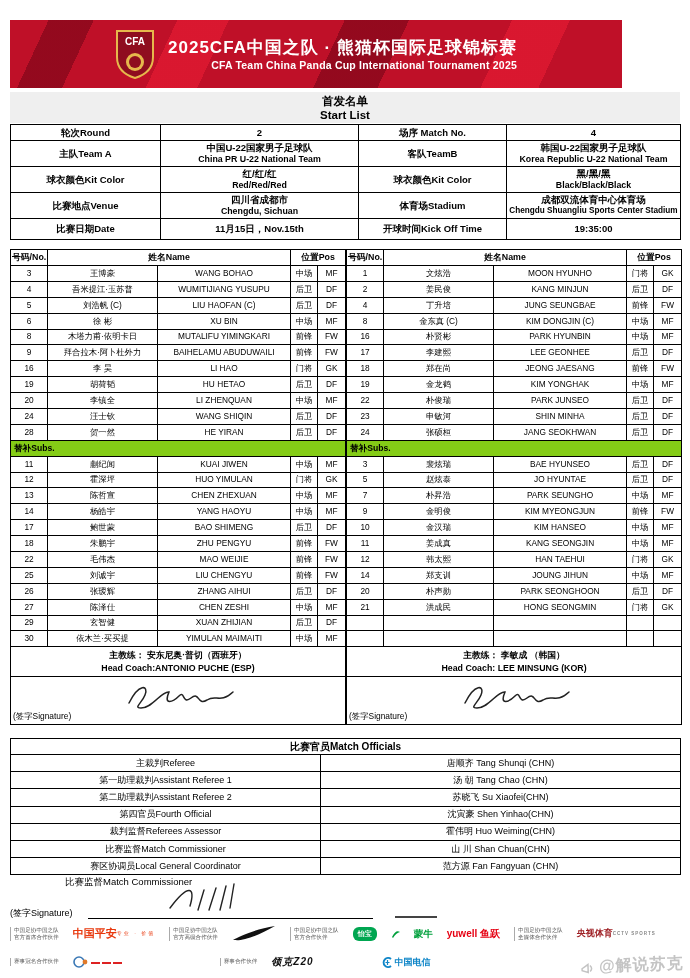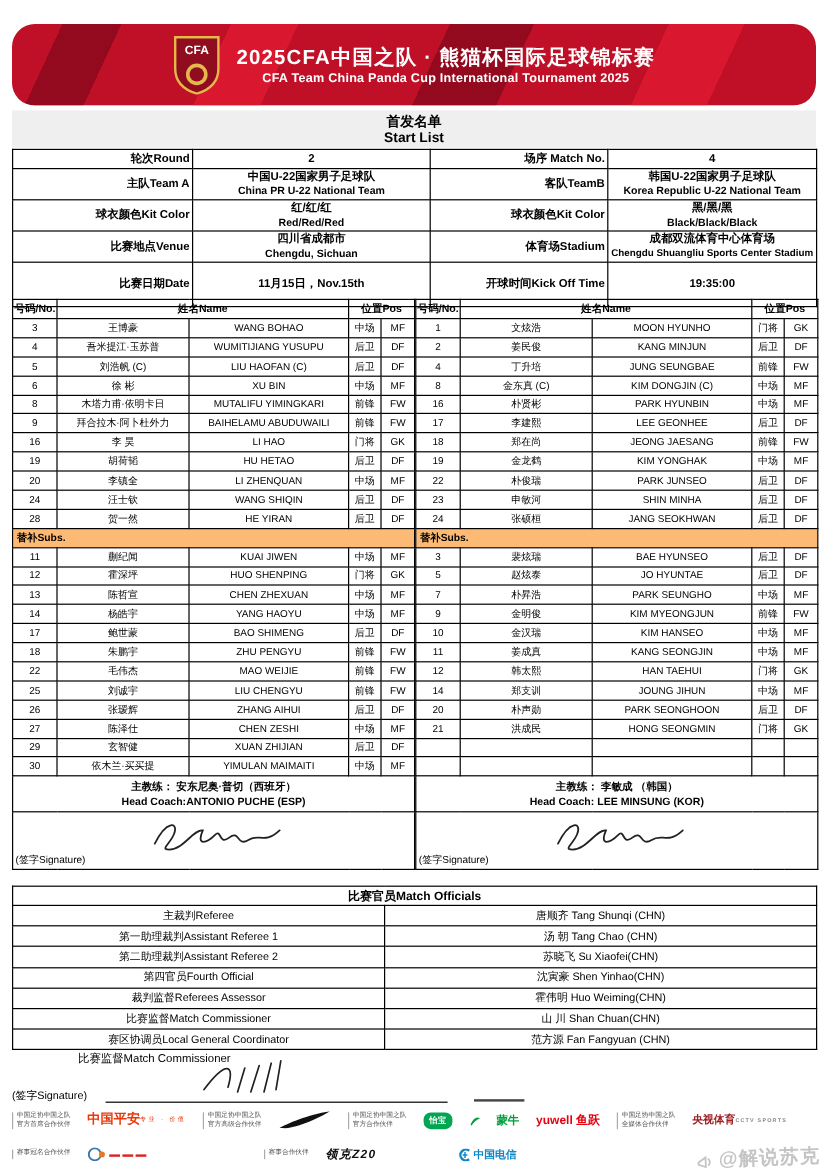--- a/index.html
+++ b/index.html
@@ -1,52 +1,52 @@
 <!DOCTYPE html>
 <html><head>
 <meta charset="utf-8">
 <style>
   html,body{margin:0;padding:0;}
   body{width:690px;height:978px;background:#fff;font-family:"Liberation Sans","DejaVu Sans",sans-serif;color:#000;}
   .page{position:relative;width:690px;height:978px;overflow:hidden;background:#fff;}
 
   
-  .banner{position:absolute;left:10px;top:20px;width:670px;height:68px;
+  .banner{position:absolute;left:10px;top:20px;width:612px;height:68px;
     background:
       linear-gradient(115deg, rgba(0,0,0,0) 0 6%, rgba(140,8,28,.85) 6% 13%, rgba(0,0,0,0) 13% 26%,
         rgba(220,24,48,.9) 26% 34%, rgba(0,0,0,0) 34% 52%, rgba(140,8,28,.85) 52% 62%,
         rgba(0,0,0,0) 62% 78%, rgba(220,24,48,.9) 78% 87%, rgba(0,0,0,0) 87%),
       #bf1028;
-    display:flex;align-items:center;justify-content:center;gap:13px;border-radius:19px;}
+    display:flex;align-items:center;justify-content:center;gap:13px;}
   .badge{width:40px;height:50px;flex:0 0 auto;}
-  .b-titles{color:#fff;text-align:center;}
+  .b-titles{color:#fff;text-align:right;}
   .b-cn{font-size:17px;font-weight:bold;letter-spacing:1px;line-height:1.25;}
   .b-en{font-size:10.5px;font-weight:bold;letter-spacing:.2px;}
 
   .startbar{position:absolute;left:10px;top:92px;width:670px;height:31px;background:#efefef;
     text-align:center;font-weight:bold;}
   .startbar .cn{font-size:11.5px;padding-top:2px;}
   .startbar .en{font-size:11.5px;}
 
   
   table{border-collapse:collapse;}
   .info{position:absolute;left:10px;top:124px;width:670px;table-layout:fixed;}
   .info td{border:1px solid #000;text-align:center;font-weight:bold;font-size:9.5px;line-height:1.25;padding:1px 2px;overflow:hidden;}
-  .info .lab{font-size:9.5px;text-align:right;}
+  .info .lab{font-size:9.5px;}
   .info .v-en{font-size:8.8px;}
   .info .sm{font-size:8.2px;}
-  .r1{height:16px;} .r2{height:26px;} .r5{height:37px;}
+  .r1{height:16px;} .r2{height:26px;} .r5{height:21px;}
 
   
   .squads{position:absolute;left:10px;top:249px;width:574px;display:flex;}
   .squad{width:335px;table-layout:fixed;}
   .squad td,.squad th{border:1px solid #000;font-size:8.3px;height:14.9px;padding:0 1px;text-align:center;
     white-space:nowrap;overflow:hidden;font-weight:normal;line-height:1.1;}
   .squad thead th{font-weight:bold;font-size:8.8px;height:15px;}
-  .subsband td{background:#fdba74;text-align:left;font-weight:bold;padding-left:3px;font-size:8.6px;}
+  .subsband td{background:#84cc16;text-align:left;font-weight:bold;padding-left:3px;font-size:8.6px;}
   .coachrow td{height:29px;font-size:8.8px;font-weight:bold;line-height:1.45;white-space:normal;}
   .sigrow td{height:44px;text-align:left;vertical-align:bottom;font-size:8.4px;padding:0 0 3px 2px;position:relative;}
   .sigrow svg{position:absolute;left:110px;top:4px;}
   .c-en{font-size:7.9px;}
 
   
   .officials{position:absolute;left:10px;top:738px;width:670px;table-layout:fixed;}
   .officials td{border:1px solid #000;text-align:center;font-size:9px;height:16.2px;padding:0 2px;}
   .officials .ttl{font-weight:bold;font-size:10px;height:15px;}
 
@@ -266,21 +266,21 @@
           <tr>
             <td class="c-no">11</td>
             <td class="c-cn">蒯纪闻</td>
             <td class="c-en">KUAI JIWEN</td>
             <td class="c-poscn">中场</td>
             <td class="c-posen">MF</td>
           </tr>
           <tr>
             <td class="c-no">12</td>
             <td class="c-cn">霍深坪</td>
-            <td class="c-en">HUO SHENPING</td>
+            <td class="c-en">HUO YIMULAN</td>
             <td class="c-poscn">门将</td>
             <td class="c-posen">GK</td>
           </tr>
           <tr>
             <td class="c-no">13</td>
             <td class="c-cn">陈哲宣</td>
             <td class="c-en">CHEN ZHEXUAN</td>
             <td class="c-poscn">中场</td>
             <td class="c-posen">MF</td>
           </tr>

